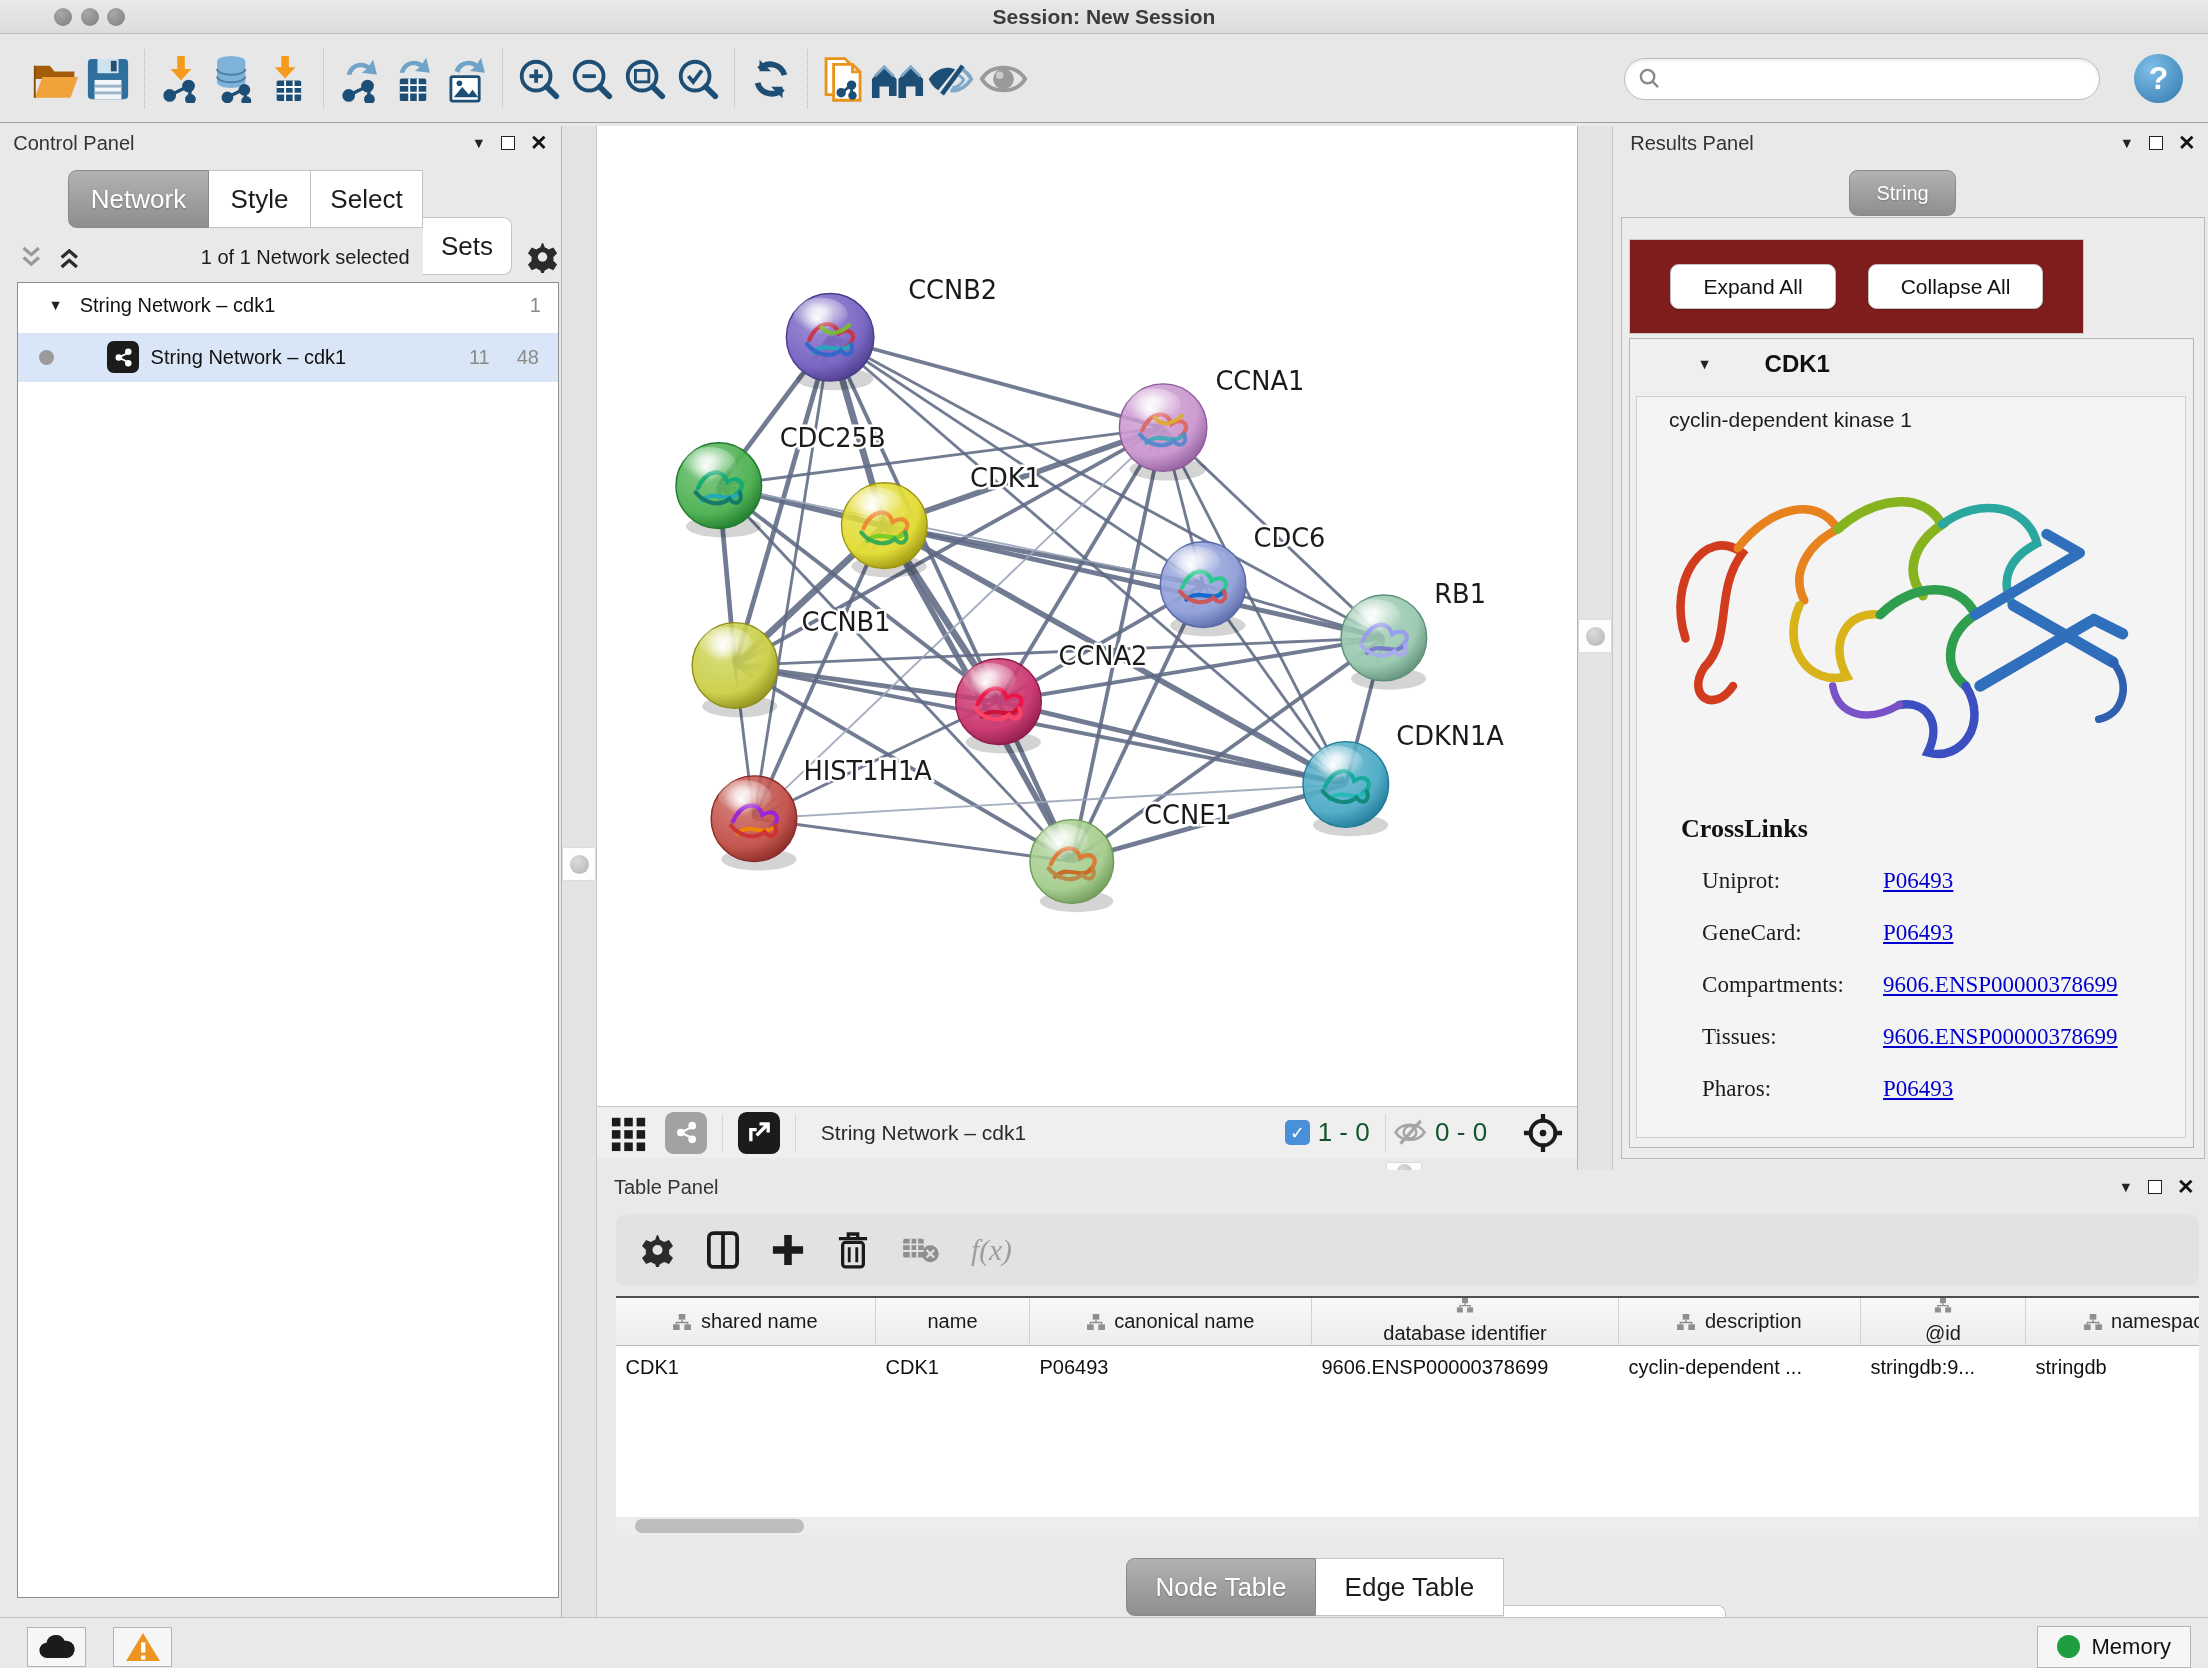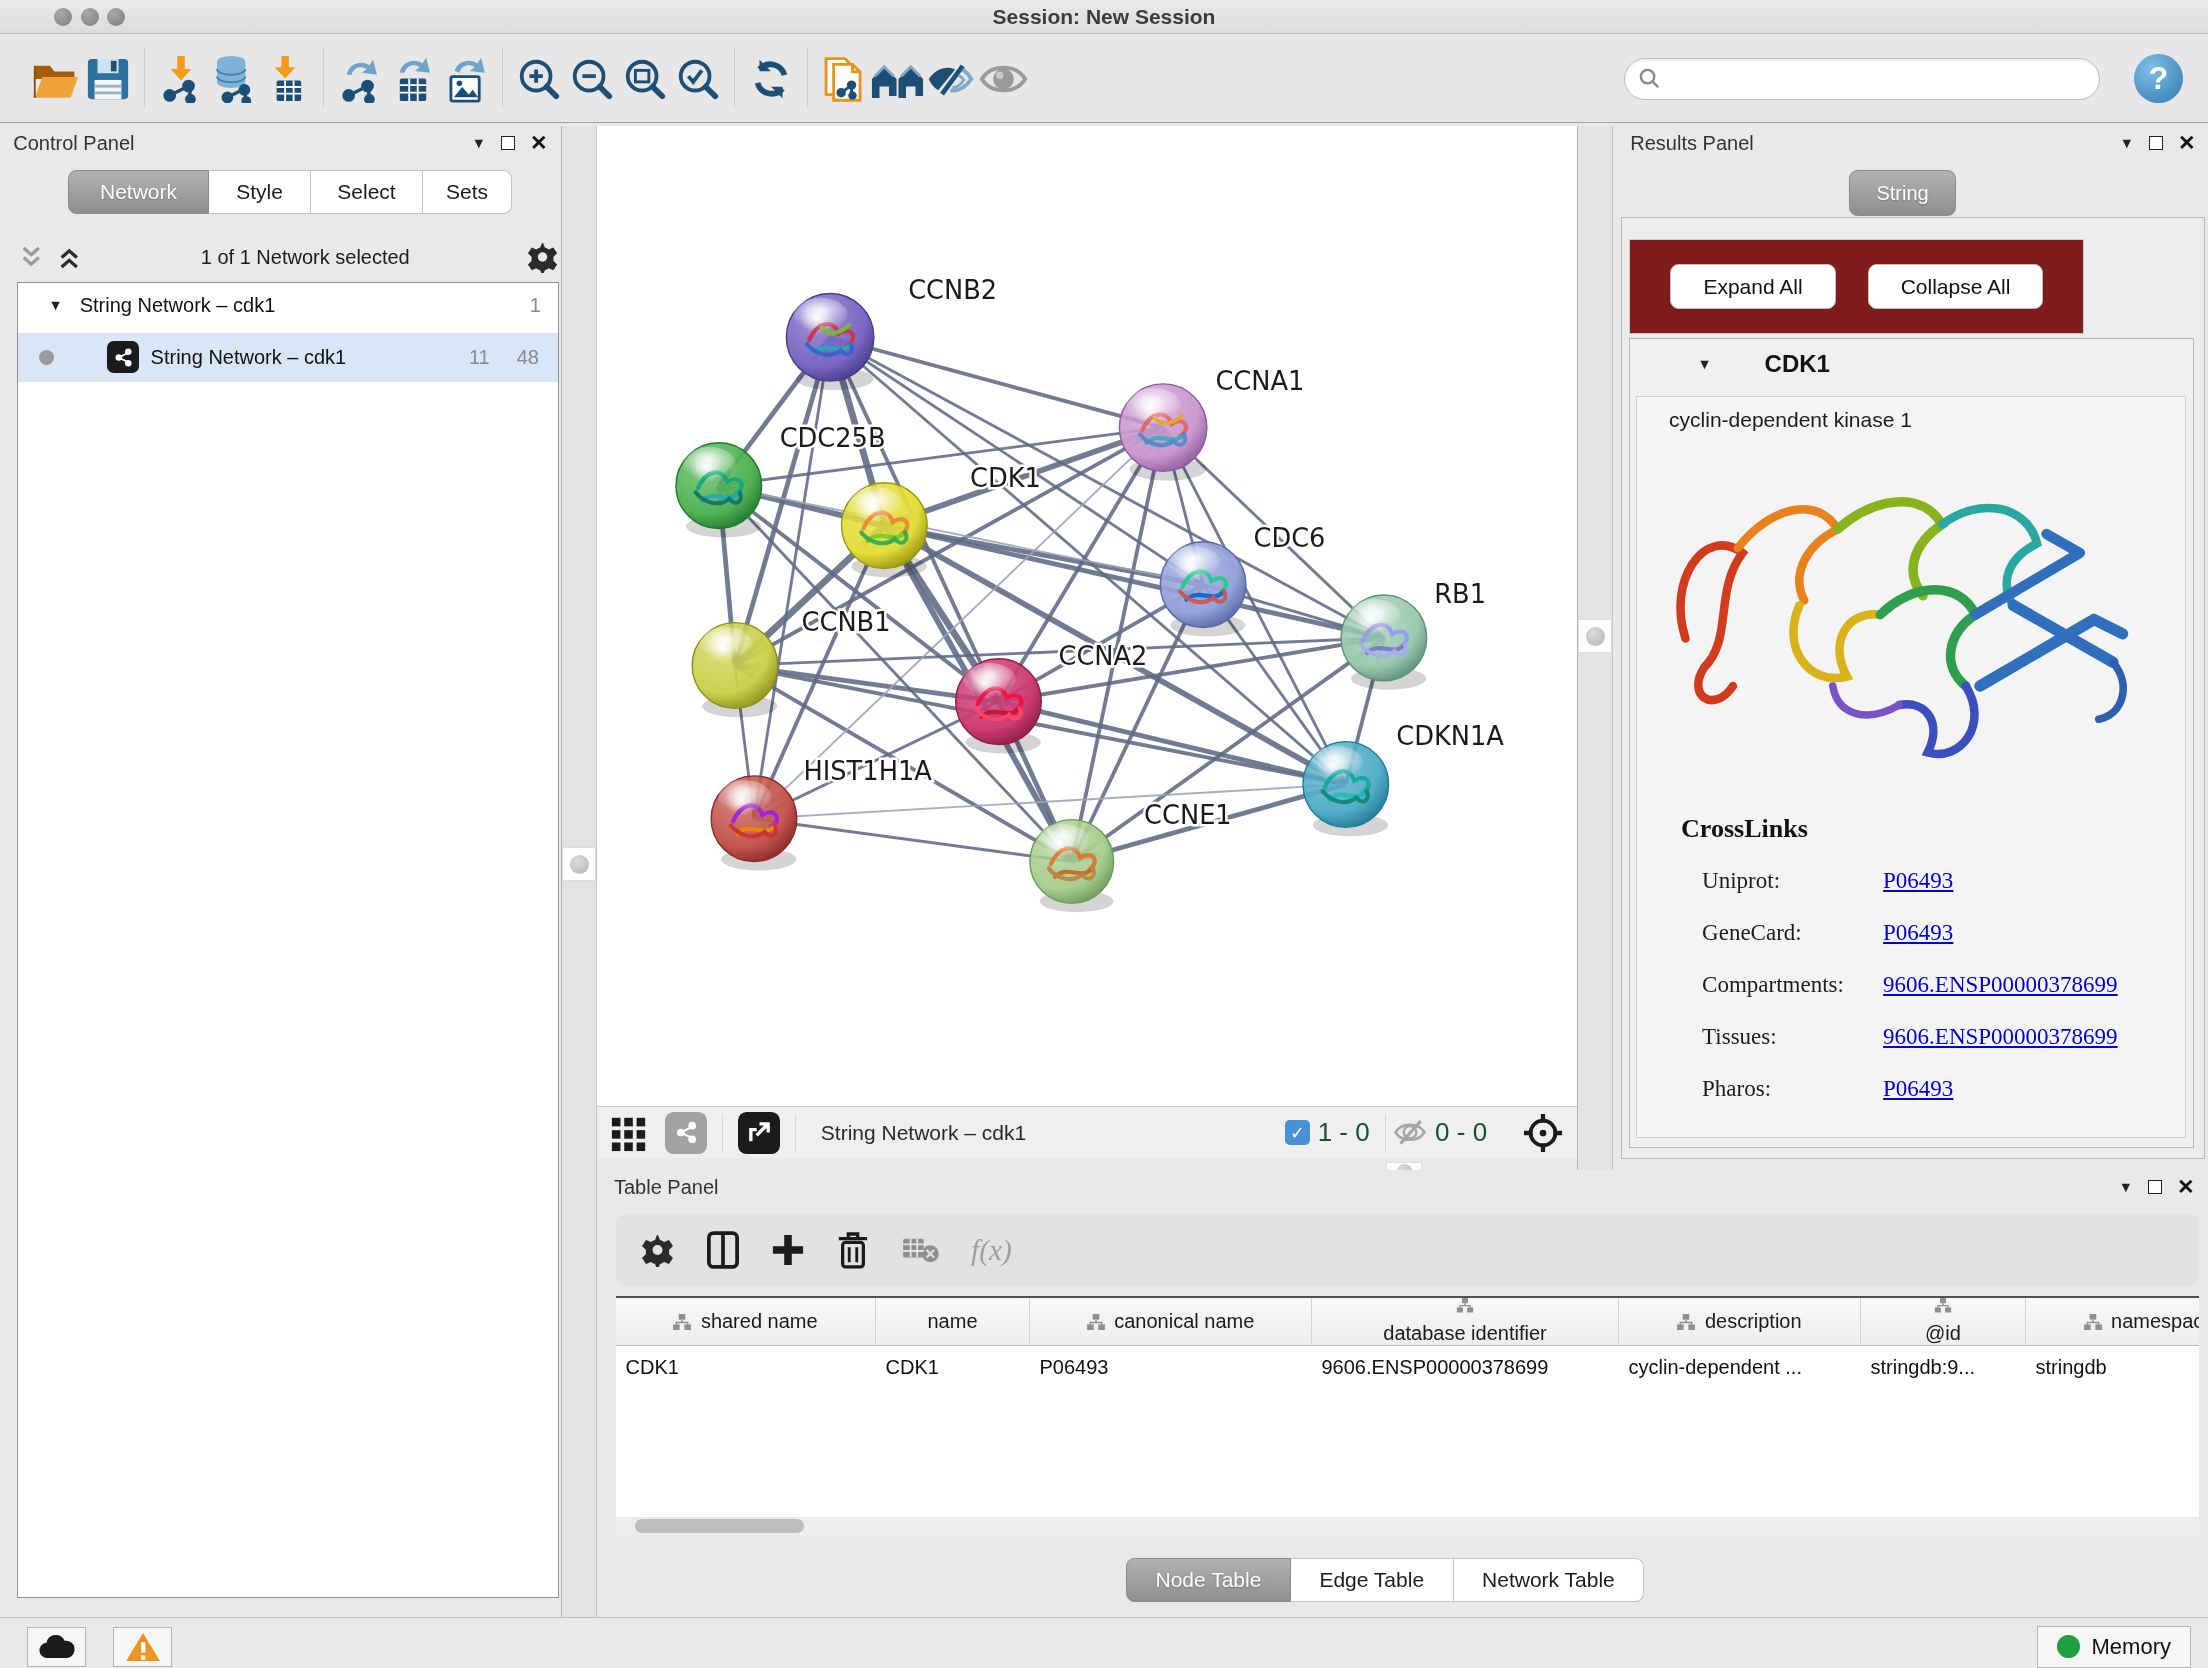--- a/index.html
+++ b/index.html
@@ -32,23 +32,23 @@
   
   .ptitle-row { display:flex; align-items:center; height:34px; padding:0 13.3px; }
   .ptitle { font-size:20px; color:#333; }
   .pticons { margin-left:auto; display:flex; align-items:center; gap:15px; color:#222; }
   .tri { font-size:14.3px; color:#222; }
   .boxicon { width:14.3px; height:14.3px; border:1.9px solid #222; background:#fff; }
   .xicon { font-size:21px; font-weight:bold; color:#111; }
 
   .seg { display:flex; }
   .seg .tab { background:#fff; border:1px solid #c3c3c3; border-left-width:0; color:#1c1c1c;
-    font-size:21px; display:flex; align-items:center; justify-content:center; height:44px; }
+    font-size:26px; display:flex; align-items:center; justify-content:center; height:58px; }
   .seg .tab:first-child { border-left-width:1px; border-radius:8.6px 0 0 8.6px; }
-  .seg .tab:last-child { border-radius:0 8.6px 8.6px 0; }
+  .seg .tab:last-child { border-radius:0 8.6px 8.6px 0;margin-top:47px; }
   .seg .tab.sel { background:linear-gradient(#b2b2b2,#8e8e8e); color:#fff; border-color:#898989; text-shadow:0 1px 1.9px rgba(0,0,0,.25); }
 
   
   .control-panel { position:absolute; left:0; top:0; width:561px; height:1491px; background:#e9e9e9; }
   .cp-tabs { position:absolute; left:68px; top:44px; }
   .cp-selrow { position:absolute; left:17px; top:108px; width:542px; height:46px; display:flex; align-items:center; }
   .cp-seltext { flex:1; text-align:center; font-size:20px; color:#1c1c1c; }
   .cp-list { position:absolute; left:17px; top:156px; width:542px; height:1316px; background:#fff; border:1.9px solid #8f8f8f; }
   .tree-row { display:flex; align-items:center; height:44px; font-size:20px; color:#111; padding:0 9.5px; }
   .tree-row .cnt { color:#8a8a8a; margin-left:auto; }

